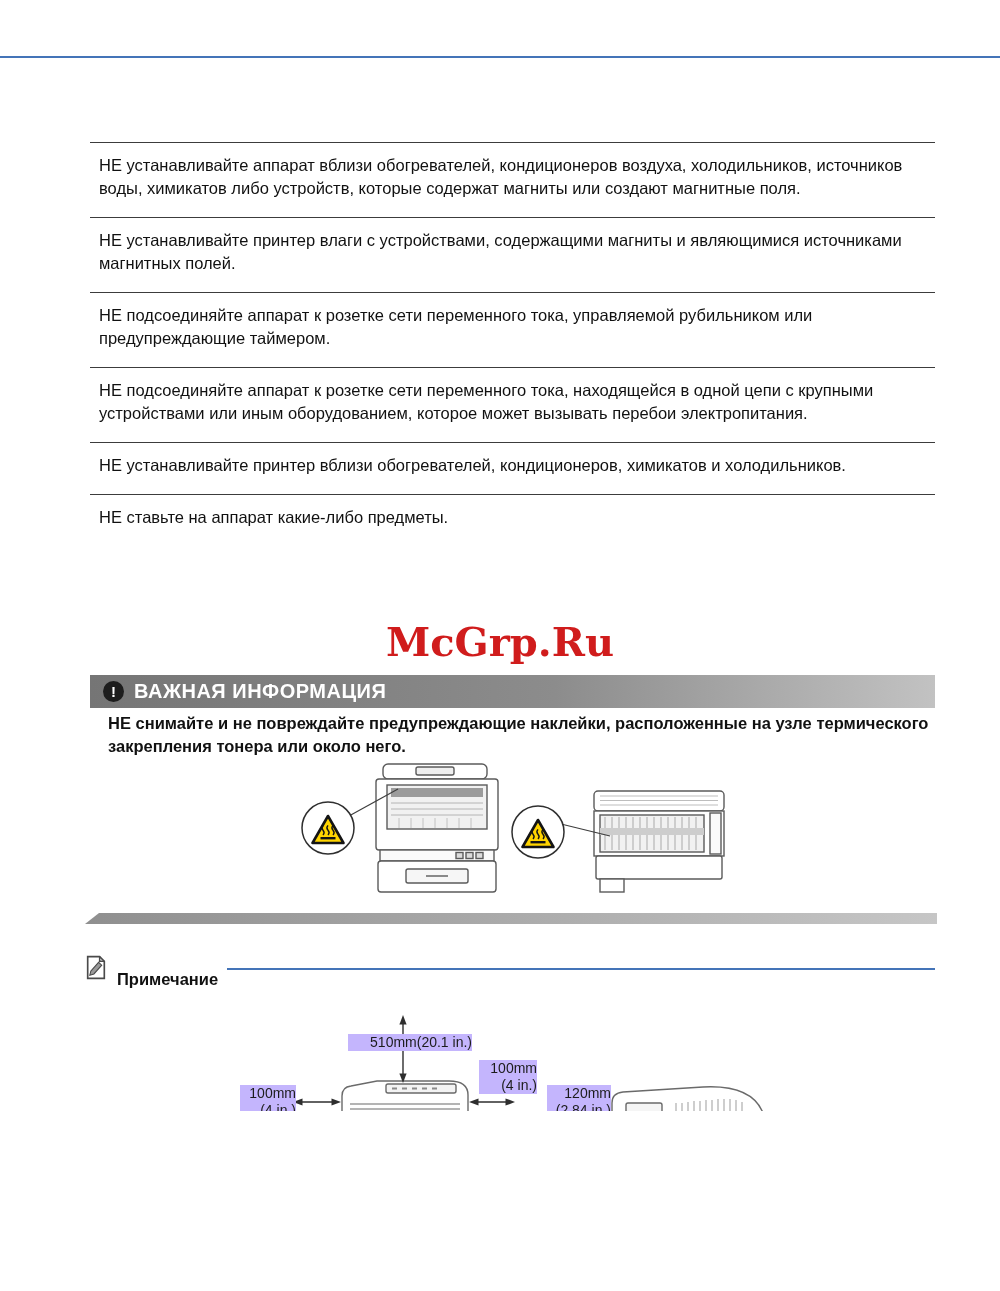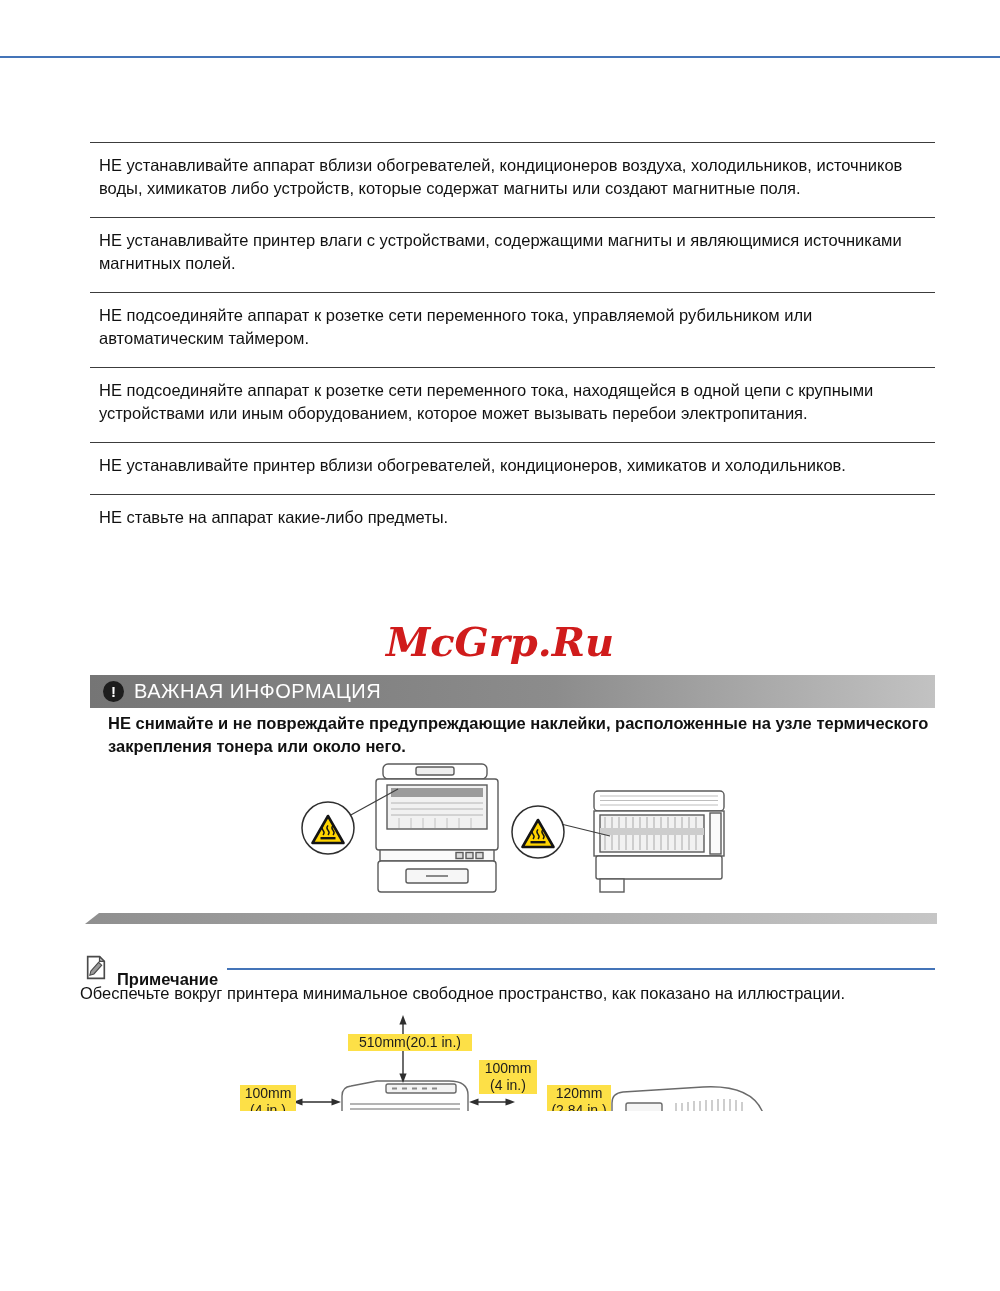--- a/index.html
+++ b/index.html
@@ -11,47 +11,47 @@
   .rule-top { position:absolute; top:56px; left:0; width:1000px; height:2px; background:#4474b8; }
   .rule-bottom-edge { position:absolute; top:1287px; left:0; width:1000px; height:4px; background:#4474b8; }
 
   
   .warnings { position:absolute; top:142px; left:90px; width:845px; }
   .warning-item { border-top:1px solid #3c3c3c; padding:11px 14px 17px 9px; }
   .warning-item p { font-size:16.5px; line-height:23px; color:#111; }
 
   
   .watermark { position:absolute; top:618px; left:0; width:1000px; text-align:center;
-               font-family:"DejaVu Serif", serif; font-weight:bold; font-size:40px; color:#d01c1c;font-style:italic; }
+               font-family:"DejaVu Serif", serif; font-weight:bold; font-size:40px; color:#d01c1c; }
 
   
   .imp-banner { position:absolute; top:675px; left:90px; width:845px; height:33px;
                 background:linear-gradient(to right, #757575 0%, #8c8c8c 55%, #c2c2c2 100%);
                 display:flex; align-items:center; padding-left:13px; }
   .imp-icon { width:21px; height:21px; border-radius:50%; background:#1d1d1d; color:#fff;
               font-weight:bold; font-size:15px; line-height:21px; text-align:center; margin-right:10px; }
-  .imp-title { color:#ffffff; font-weight:normal; font-size:20px; letter-spacing:.5px; }
+  .imp-title { color:#ffffff; font-weight:bold; font-size:20px; letter-spacing:.5px; }
   .imp-body { position:absolute; top:712px; left:108px; width:835px; font-size:16.5px; line-height:23px;font-weight:bold; }
 
   .illustration { position:absolute; top:762px; left:280px; width:460px; height:142px; }
 
   
   .divider-bar { position:absolute; top:913px; left:85px; width:852px; height:11px;
                  background:linear-gradient(to right, #8f8f8f, #c6c6c6);
                  clip-path:polygon(14px 0, 100% 0, 100% 100%, 0 100%); }
 
   
   .note-header { position:absolute; top:946px; left:84px; width:851px; display:flex; align-items:center; gap:9px; }
   .note-title { font-weight:bold; font-size:16.5px; white-space:nowrap;margin-top:24px; }
   .note-rule { flex:1; height:2px; background:#4474b8; margin-top:2px; }
   .note-body { position:absolute; top:982px; left:80px; width:880px; font-size:16.5px; line-height:23px; }
 
   
   .diagram { position:absolute; top:1008px; left:0; width:1000px; height:172px; }
-  .dim-label { position:absolute; font-size:14px; line-height:17px; text-align:center; color:#1c1c1c; background:#fde047; }
+  .dim-label { position:absolute; font-size:14px; line-height:17px; text-align:right; color:#1c1c1c; background:#c4b5fd; }
   .lbl-top   { left:348px; top:26px;  width:124px; }
   .lbl-left  { left:240px; top:77px;  width:56px; }
   .lbl-right { left:479px; top:52px;  width:58px; }
   .lbl-side  { left:547px; top:77px;  width:64px; }
 
   
   .rule-footer { position:absolute; top:1183px; left:85px; width:850px; height:2px; background:#4474b8; }
   .page-num { position:absolute; top:1213px; left:900px; width:36px; text-align:right;
               font-weight:bold; font-size:15px; color:#333; }
   .page-tab { position:absolute; top:1212px; left:945px; width:55px; height:22px; background:#b3b3b3; }
@@ -64,21 +64,21 @@
   <div class="rule-top"></div>
 
   <div class="warnings">
     <div class="warning-item">
         <p>НЕ устанавливайте аппарат вблизи обогревателей, кондиционеров воздуха, холодильников, источников воды, химикатов либо устройств, которые содержат магниты или создают магнитные поля.</p>
       </div>
     <div class="warning-item">
         <p>НЕ устанавливайте принтер влаги с устройствами, содержащими магниты и являющимися источниками магнитных полей.</p>
       </div>
     <div class="warning-item">
-        <p>НЕ подсоединяйте аппарат к розетке сети переменного тока, управляемой рубильником или автоматическим таймером.</p>
+        <p>НЕ подсоединяйте аппарат к розетке сети переменного тока, управляемой рубильником или предупреждающие таймером.</p>
       </div>
     <div class="warning-item">
         <p>НЕ подсоединяйте аппарат к розетке сети переменного тока, находящейся в одной цепи с крупными устройствами или иным оборудованием, которое может вызывать перебои электропитания.</p>
       </div>
     <div class="warning-item">
         <p>НЕ устанавливайте принтер вблизи обогревателей, кондиционеров, химикатов и холодильников.</p>
       </div>
     <div class="warning-item">
         <p>НЕ ставьте на аппарат какие-либо предметы.</p>
       </div>
@@ -145,21 +145,20 @@
 
   <div class="note-header">
     <svg width="24" height="27" viewBox="0 0 22 26">
       <path d="M3,2.5 h11.5 l4.5,4.5 v16.5 h-16 z" fill="#ffffff" stroke="#4a4a4a" stroke-width="1.6"></path>
       <path d="M14.5,2.5 v4.5 h4.5" fill="none" stroke="#4a4a4a" stroke-width="1.4"></path>
       <path d="M6,16.5 L13.5,8 L16.5,10.8 L9,19.2 L5,20.5 Z" fill="#9a9a9a" stroke="#4a4a4a" stroke-width="1"></path>
     </svg>
     <span class="note-title">Примечание</span>
     <span class="note-rule"></span>
   </div>
-  <p class="note-body">Обеспечьте вокруг принтера минимальное свободное пространство, как показано на иллюстрации.</p>
 
   <div class="diagram">
     <svg viewBox="0 0 1000 172" width="1000" height="172">
 
       <line x1="263" y1="155" x2="546" y2="155" stroke="#4a4a4a" stroke-width="1.6"></line>
       <line x1="557" y1="155" x2="784" y2="155" stroke="#4a4a4a" stroke-width="1.6"></line>
 
       <g fill="#ffffff" stroke="#6a6a6a" stroke-width="1.4">
         <path d="M342,154 V88 q0,-9 9,-10 l26,-5 h72 q19,0 19,14 v67 z"></path>
         <rect x="386" y="76" width="70" height="9" rx="2" fill="#f3f3f3"></rect>

